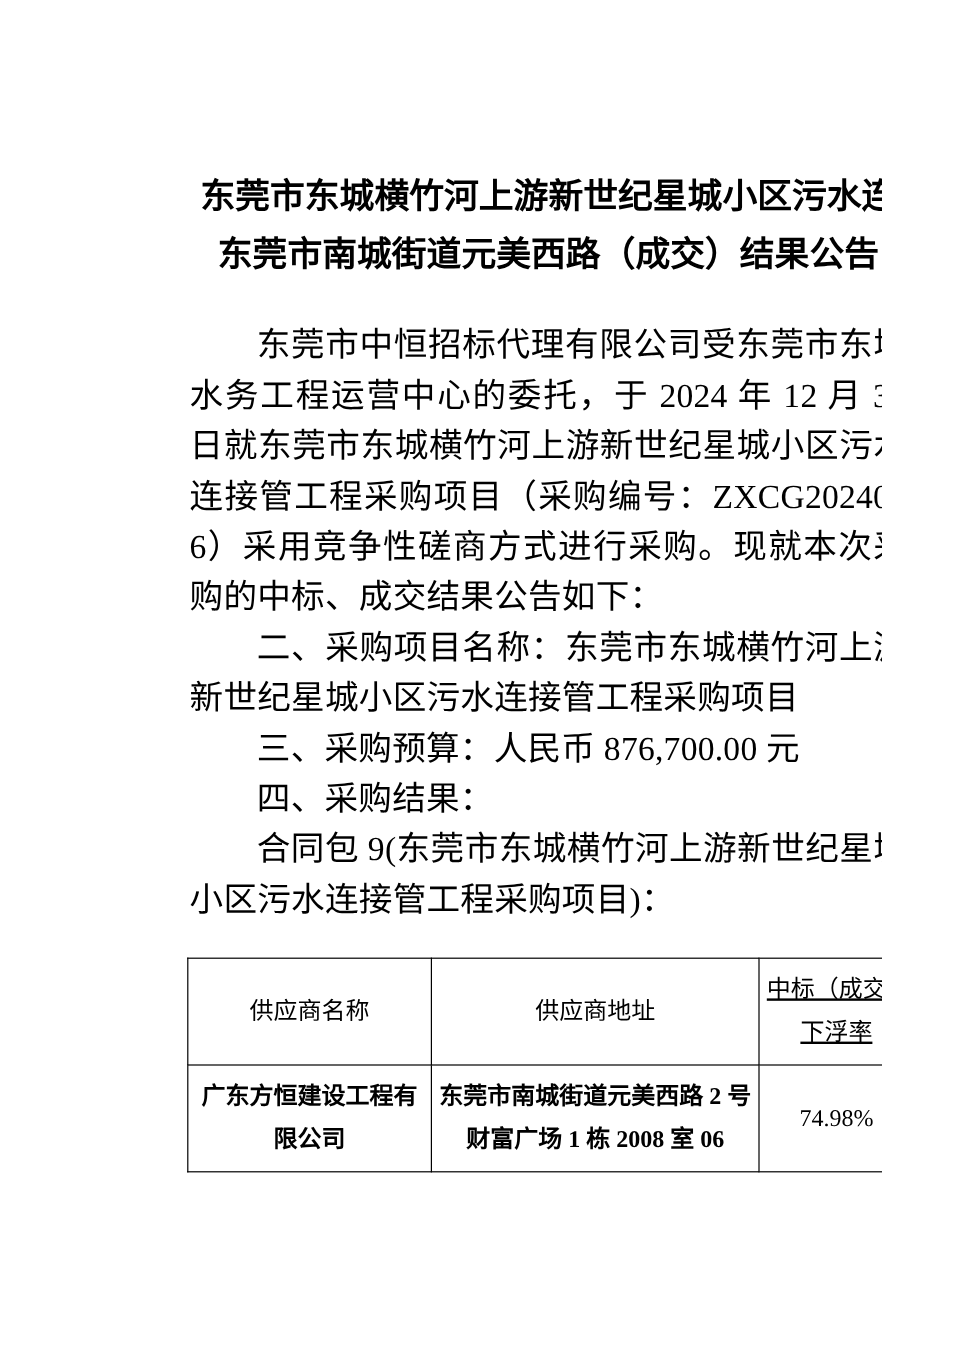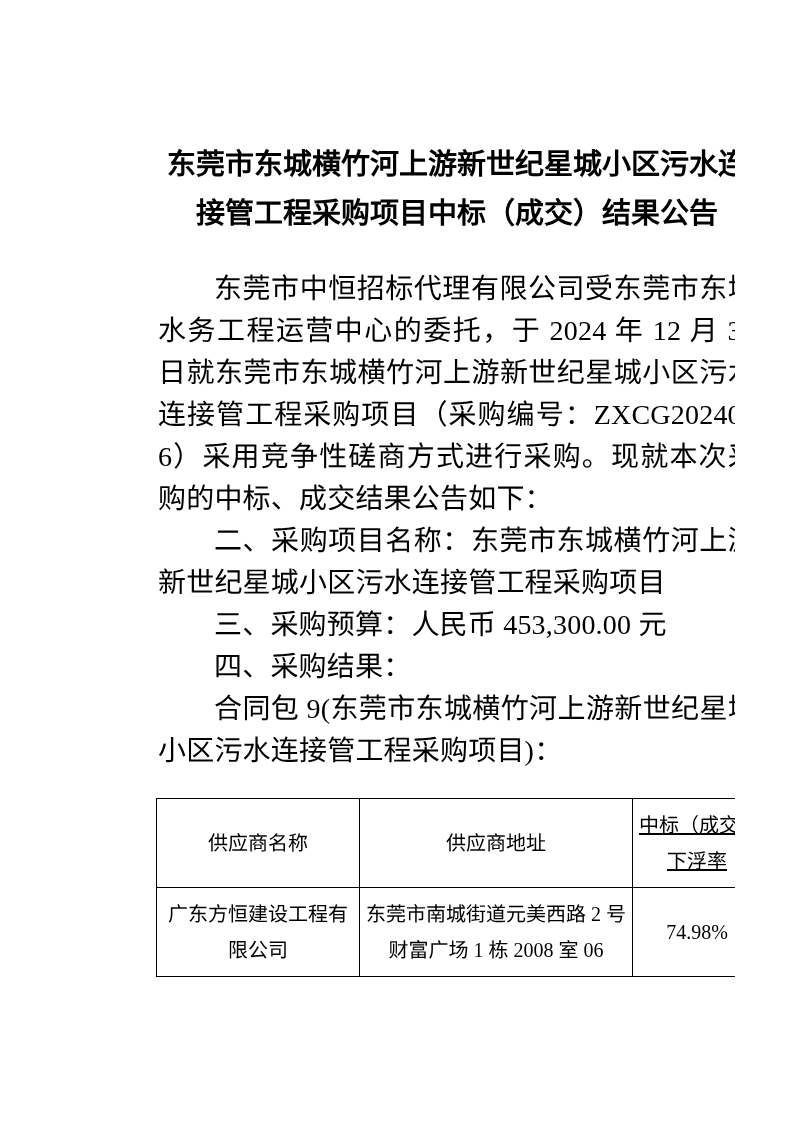--- a/index.html
+++ b/index.html
@@ -99,39 +99,40 @@
 
   .hdr-rate-line1,
   .hdr-rate-line2 {
     display: block;
     text-decoration: underline;
   }
 
   .cell-addr-inner,
   .cell-name-inner {
     display: block;
+    font-weight: bold;
   }
 </style>
 </head>
 <body>
 
 <div id="page">
   <div id="content">
 
     <h1 class="doc-title">
       <span>东莞市东城横竹河上游新世纪星城小区污水连</span><br>
-      <span>接管工程采购项目中标（成交）结果公告</span>
+      <span>东莞市南城街道元美西路（成交）结果公告</span>
     </h1>
 
     <p class="para indent first">东莞市中恒招标代理有限公司受东莞市东城水务工程运营中心的委托，于 2024 年 12 月 31 日就东莞市东城横竹河上游新世纪星城小区污水连接管工程采购项目（采购编号：ZXCG2024076）采用竞争性磋商方式进行采购。现就本次采购的中标、成交结果公告如下：</p>
 
 
     <p class="para indent">二、采购项目名称：东莞市东城横竹河上游新世纪星城小区污水连接管工程采购项目</p>
 
-    <p class="para indent">三、采购预算：人民币 453,300.00 元</p>
+    <p class="para indent">三、采购预算：人民币 876,700.00 元</p>
 
     <p class="para indent">四、采购结果：</p>
 
     <p class="para indent">合同包 9(东莞市东城横竹河上游新世纪星城小区污水连接管工程采购项目)：</p>
 
     <div class="result-table-wrap">
       <table class="result-table">
         <colgroup>
           <col class="col-name">
           <col class="col-addr">

